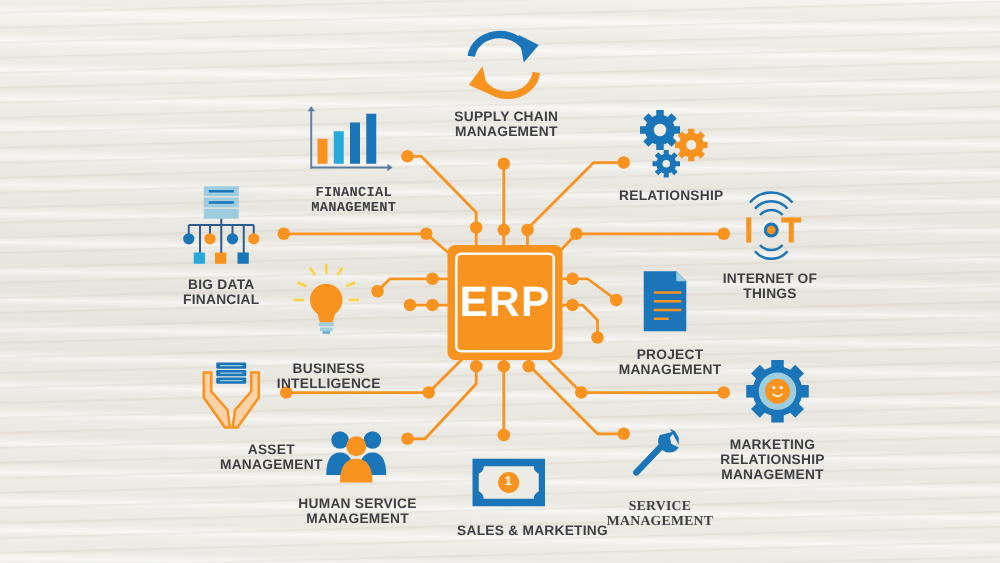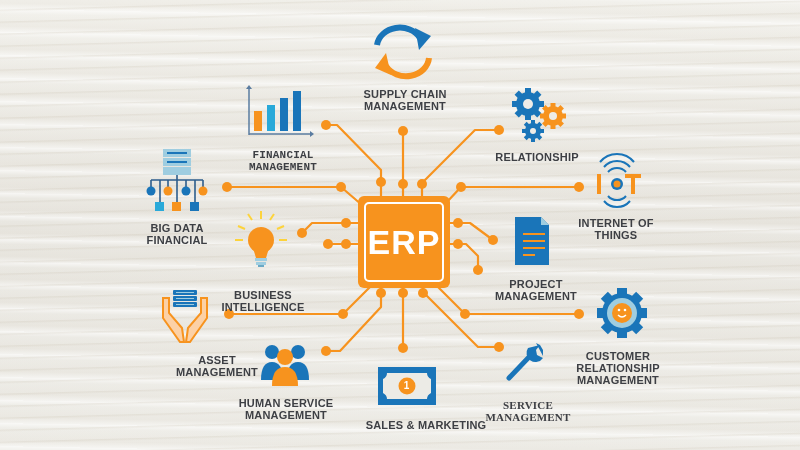--- a/index.html
+++ b/index.html
@@ -312,21 +312,21 @@
   <div>PROJECT</div>
   <div>MANAGEMENT</div>
 </div>
 
 <div class="label" style="left:173px; top:354px;margin-left:44px;">
   <div>ASSET</div>
   <div>MANAGEMENT</div>
 </div>
 
 <div class="label" style="left:618px; top:350px;">
-  <div>CUSTOMER</div>
+  <div>MARKETING</div>
   <div>RELATIONSHIP</div>
   <div>MANAGEMENT</div>
 </div>
 
 <div class="label" style="left:286px; top:397px;">
   <div>HUMAN SERVICE</div>
   <div>MANAGEMENT</div>
 </div>
 
 <div class="label" style="left:426px; top:419px;">

